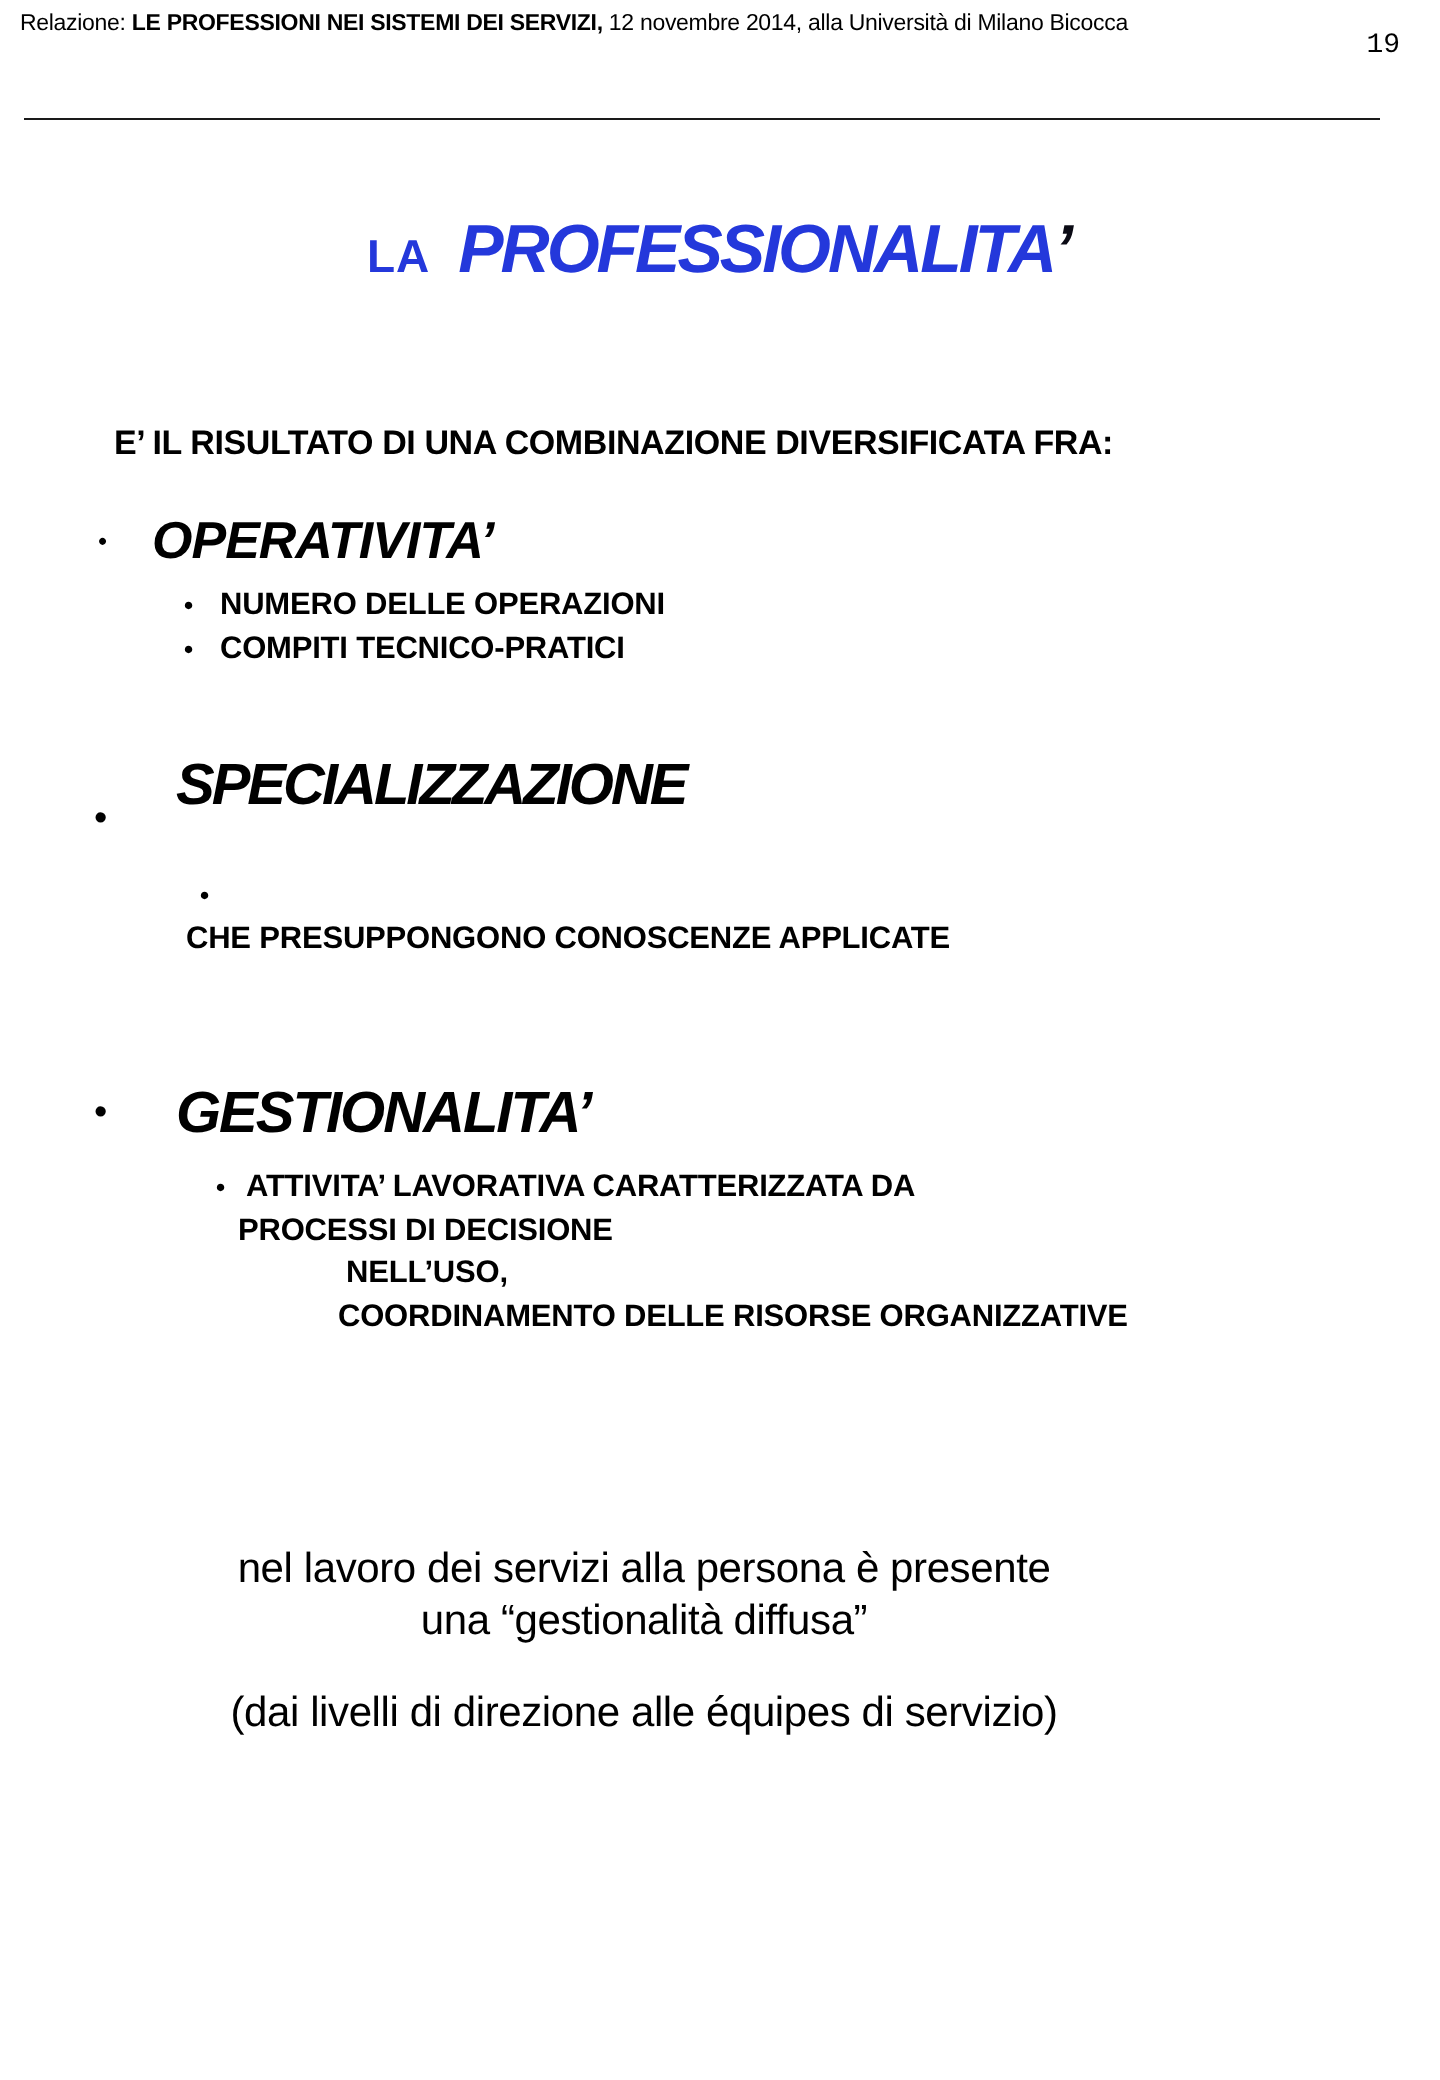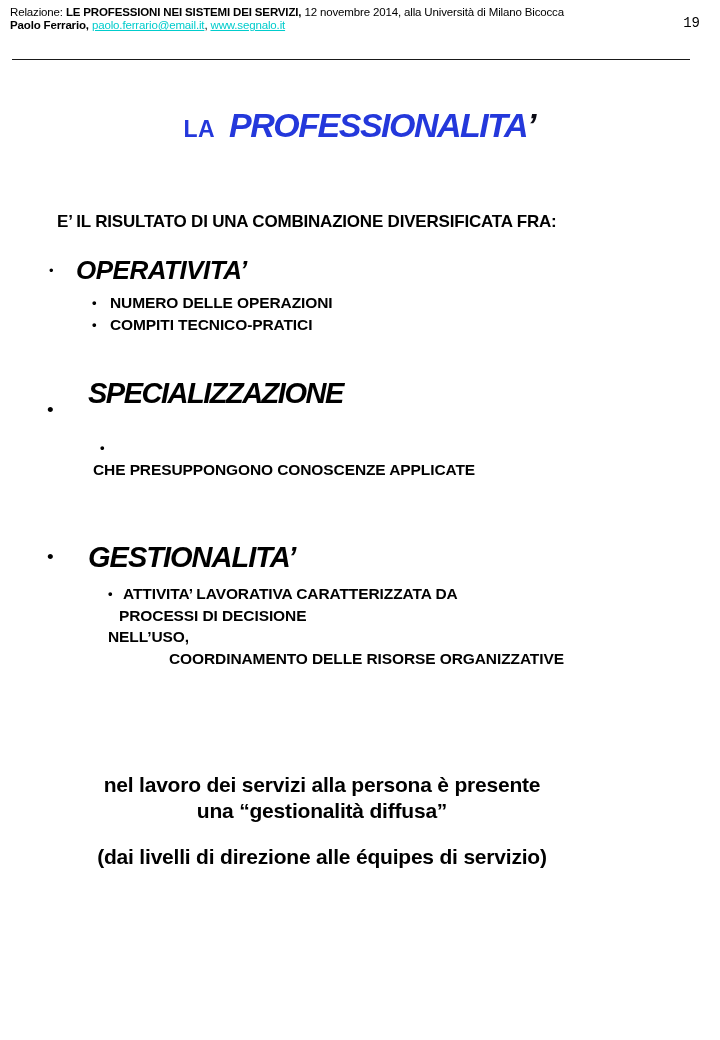--- a/index.html
+++ b/index.html
@@ -40,37 +40,36 @@
   .sub .row { display:flex; }
   .sub .sb { flex:0 0 auto; font-size:13px; }
   .s1 { left:92px;  top:292px; line-height:22px; }
   .s1 .sb { width:18px; }
   .s2 { left:100px; top:437px; line-height:22px; }
   .s2 .sb { width:13px; }
   .s2 .r2 { margin-left:-7px; }
   .s3 { left:108px; top:583px; line-height:21.5px; }
   .s3 .sb { width:15px; }
   .s3 .r2 { margin-left:11px; }
-  .s3 .r3 { }
+  .s3 .r3 { margin-left:65px; }
   .s3 .r4 { margin-left:60px; }
   .s3 .r5 { margin-left:61px; }
 
   
-  .footer { position:absolute; left:0; width:644px; text-align:center; font-weight:700; }
+  .footer { position:absolute; left:0; width:644px; text-align:center; font-weight:400; }
   .f12 { top:772px; font-size:21px; line-height:26px; letter-spacing:-0.2px; }
   .f3  { top:845px; font-size:21px; letter-spacing:-0.2px; }
 </style>
 </head>
 <body>
 
 <div class="page">
 
   <div class="header">
     <div><span>Relazione: </span><b>LE PROFESSIONI NEI SISTEMI DEI SERVIZI,</b><span> 12 novembre 2014, alla Università di Milano Bicocca</span></div>
-    <div><b>Paolo Ferrario,</b> <a class="link">paolo.ferrario@email.it</a><span>, </span><a class="link">www.segnalo.it</a></div>
   </div>
 
   <div class="pagenum">19</div>
   <div class="rule"></div>
 
   <div class="title"><span class="t-la">LA</span><span class="t-main">PROFESSIONALITA</span><span class="t-apos">’</span></div>
 
   <div class="intro">E’ IL RISULTATO DI UNA COMBINAZIONE DIVERSIFICATA FRA:</div>
 
   <span class="blt b1">•</span>

